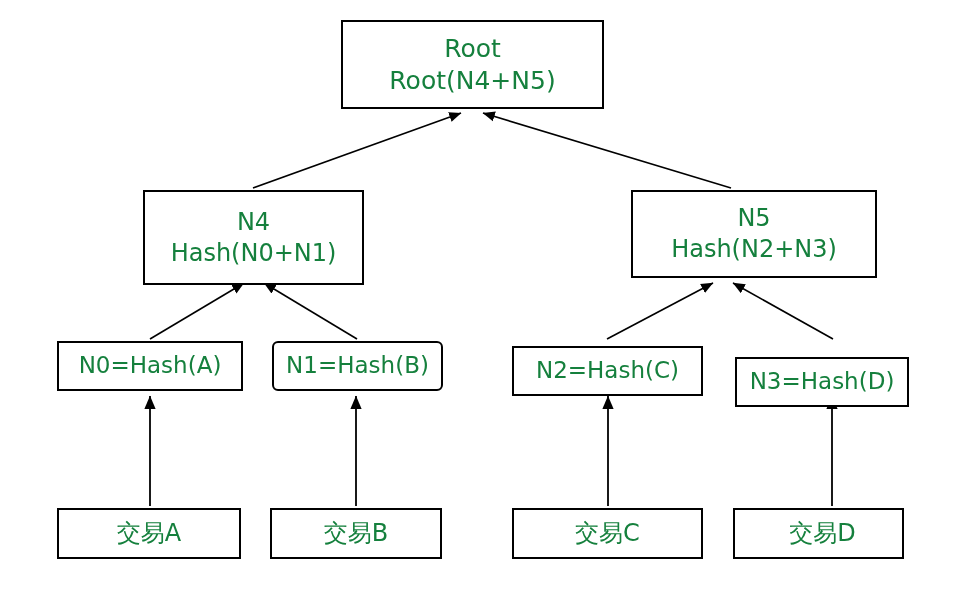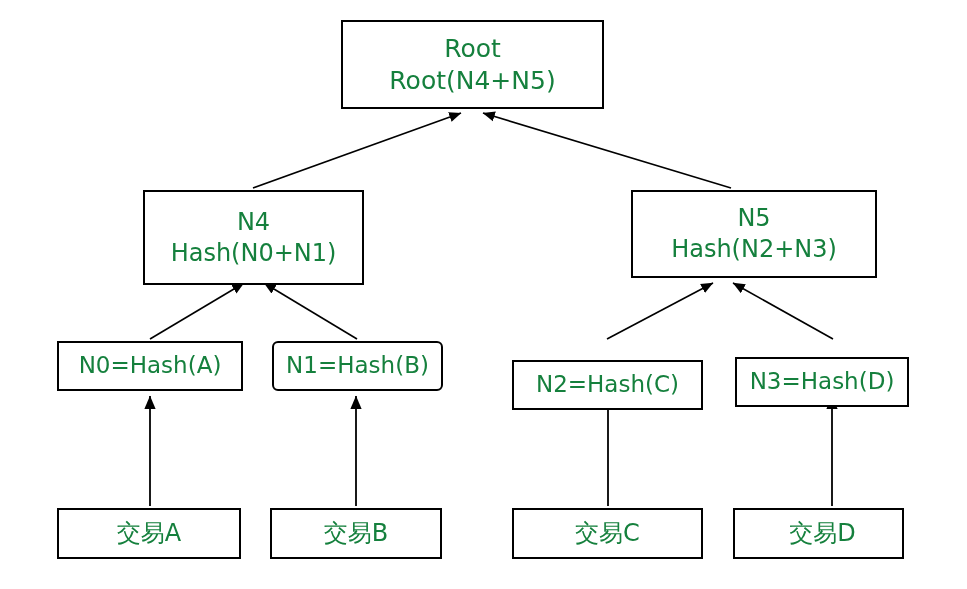--- a/index.html
+++ b/index.html
@@ -65,21 +65,21 @@
     font-size: 24px;
     margin-left: 22px;
   }
   
   .n-hash {
     height: 50px;
     font-size: 23px;
   }
   .n-n0 { left: 57px;  top: 341px; width: 186px; }
   .n-n1 { left: 272px; top: 341px; width: 171px; border-radius: 6px; }
-  .n-n2 { left: 512px; top: 360px; width: 191px; }
+  .n-n2 { left: 512px; top: 346px; width: 191px; }
   .n-n3 { left: 735px; top: 341px; width: 174px; margin-top: 16px; }
   
   .n-tx {
     height: 51px;
     font-size: 24px;
   }
   .n-txa { left: 57px;  top: 508px; width: 184px; }
   .n-txb { left: 270px; top: 508px; width: 172px; text-align: center; }
   .n-txc { left: 512px; top: 508px; width: 191px; }
   .n-txd { left: 733px; top: 508px; width: 171px; padding-left: 8px; }

